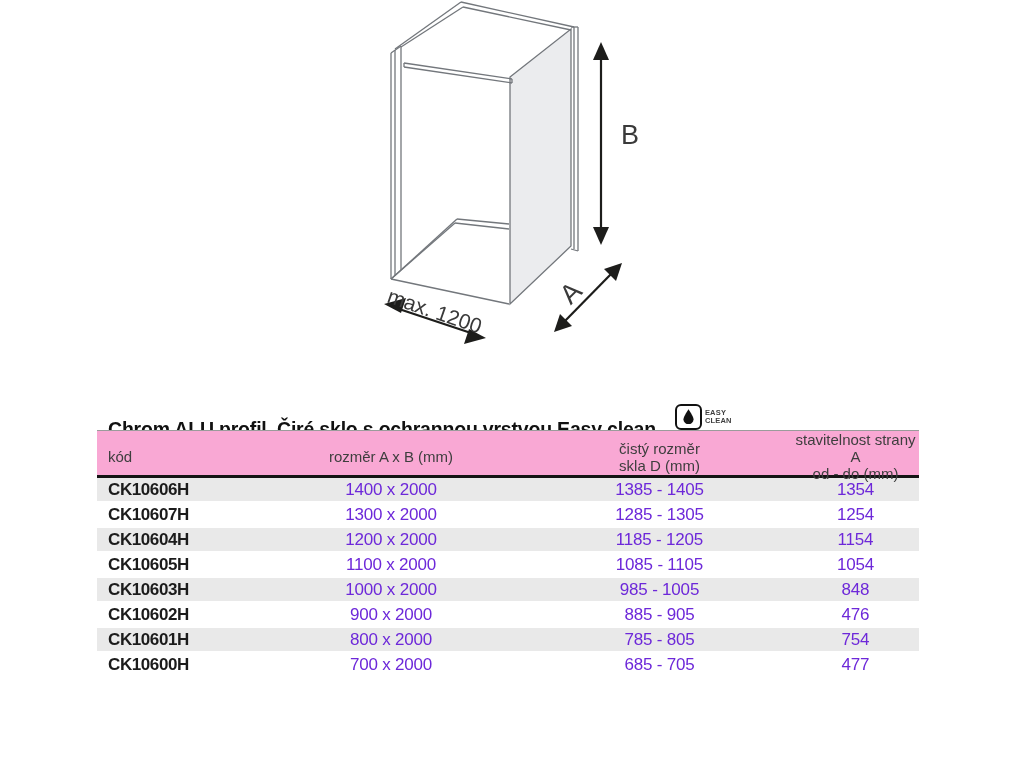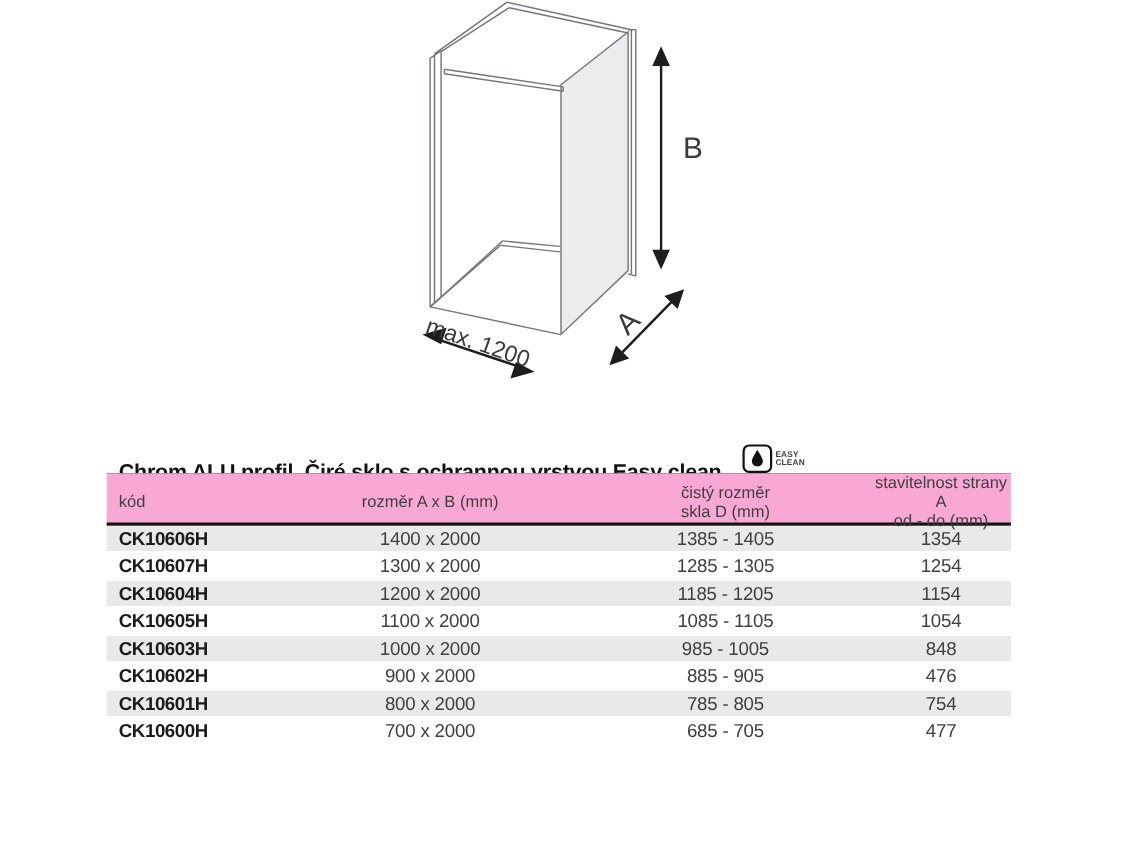--- a/index.html
+++ b/index.html
@@ -81,21 +81,21 @@
   .t-row {
     display: grid;
     grid-template-columns: 158px 272px 265px 127px;
     height: 23px;
     margin-bottom: 2px;
     align-items: center;
   }
   .t-row.gray { background: #e9e9e9; }
   .t-row .cell {
     font-size: 17px;
-    color: #404040;
+    color: #6d28d9;
     text-align: center;
     letter-spacing: -0.2px;
   }
   .t-row .cell.code {
     text-align: left;
     padding-left: 11px;
     font-weight: bold;
     color: #1b1b1b;
     letter-spacing: -0.4px;
   }

